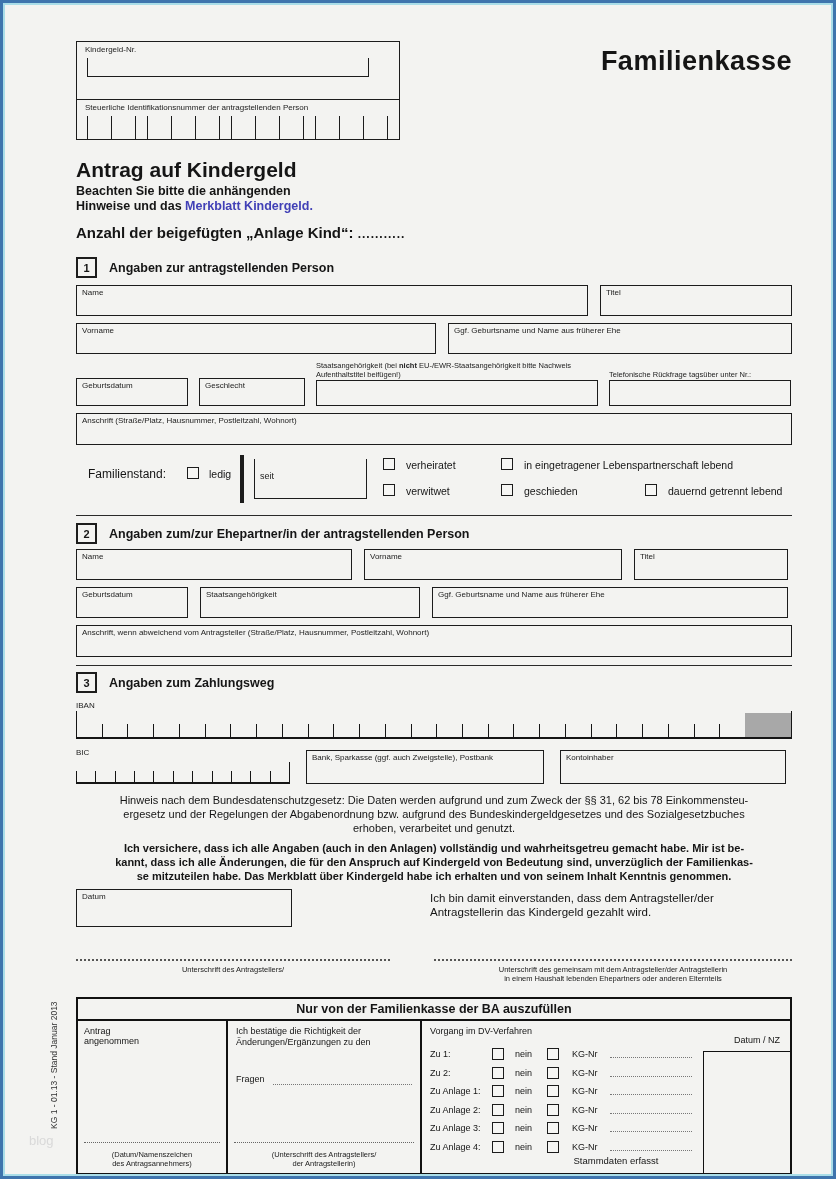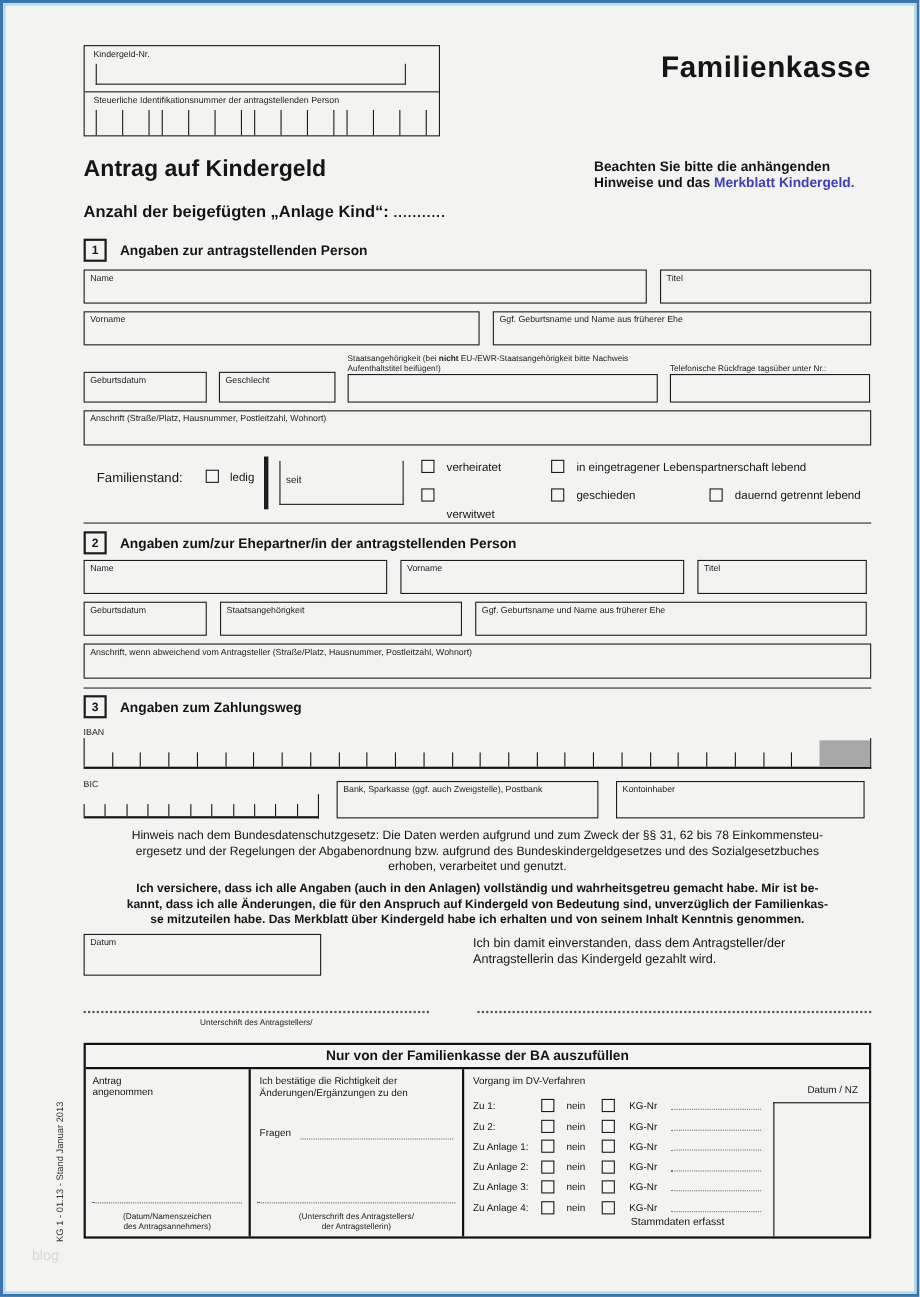--- a/index.html
+++ b/index.html
@@ -5,29 +5,29 @@
   html,body{margin:0;padding:0;background:#fff;}
   .frame{width:836px;height:1179px;box-sizing:border-box;border:3px solid #3e74ad;}
   .page{width:100%;height:100%;box-sizing:border-box;border:2px solid #a9dde8;background:#f3f3f1;
         position:relative;overflow:hidden;color:#151515;
         font-family:"Liberation Sans","DejaVu Sans",sans-serif;}
   .content{position:absolute;left:71px;top:0;width:716px;}
   
   .top-row{display:flex;justify-content:space-between;align-items:flex-start;margin-top:36px;}
   .id-box{width:324px;border:1px solid #1c1c1c;box-sizing:border-box;}
   .id-cell{padding:3px 6px 0 8px;}
-  .id-cell.first{border-bottom:1px solid #1c1c1c;padding-bottom:6px;}
+  .id-cell.first{border-bottom:1px solid #1c1c1c;padding-bottom:22px;}
   .flabel{font-size:8px;line-height:10px;color:#222;}
   .bracket{height:19px;width:282px;margin:3px 6px 0 2px;border:1px solid #1c1c1c;border-top:none;box-sizing:border-box;}
   .steuer-comb{display:flex;gap:11px;margin:3px 0 0 2px;}
   .cgroup{display:flex;border-right:1px solid #1c1c1c;}
   .ccell{width:24px;height:23px;border-left:1px solid #1c1c1c;box-sizing:border-box;}
   .brand{font-size:27px;font-weight:bold;letter-spacing:.5px;margin-top:5px;}
   
-  .title-row{display:flex;justify-content:space-between;margin-top:18px;}
+  .title-row{display:flex;justify-content:space-between;margin-top:18px;flex-direction:column;}
   h1{font-size:21px;margin:0;font-weight:bold;}
   .notice{font-size:12.5px;font-weight:bold;line-height:15px;width:252px;margin-top:2px;}
   .link{color:#4140b6;text-decoration:none;}
   .anlage-row{margin-top:10px;font-size:15px;font-weight:bold;}
   .anlage-dots{font-weight:bold;letter-spacing:1px;font-size:12px;}
   
   .sec-head{display:flex;align-items:center;gap:12px;margin-top:16px;}
   .sec-num{width:17px;height:17px;border:2px solid #1c1c1c;font-size:11px;font-weight:bold;
            display:inline-flex;align-items:center;justify-content:center;}
   .sec-title{font-size:12.5px;font-weight:bold;}
@@ -204,21 +204,21 @@
       <span class="opt" style="left:121px;top:17px">ledig</span>
       <span class="bar"></span>
       <div class="seit-box">
         <span class="flabel">seit</span>
       </div>
       <span class="cb" style="left:295px;top:7px"></span>
       <span class="opt" style="left:318px;top:8px">verheiratet</span>
       <span class="cb" style="left:413px;top:7px"></span>
       <span class="opt" style="left:436px;top:8px">in eingetragener Lebenspartnerschaft lebend</span>
       <span class="cb" style="left:295px;top:33px"></span>
-      <span class="opt" style="left:318px;top:51px">verwitwet</span>
+      <span class="opt" style="left:318px;top:34px">verwitwet</span>
       <span class="cb" style="left:413px;top:33px"></span>
       <span class="opt" style="left:436px;top:34px">geschieden</span>
       <span class="cb" style="left:557px;top:33px"></span>
       <span class="opt" style="left:580px;top:34px">dauernd getrennt lebend</span>
     </div>
 
     <hr class="rule">
 
     <div class="sec-head" style="margin-top:7px">
       <span class="sec-num">2</span>
@@ -345,20 +345,24 @@
       </div>
     </div>
 
     <div class="sig-row">
       <div class="sigblock" style="width:314px">
         <div class="sigline"></div>
         <div class="sigcap">Unterschrift des Antragstellers/</div>
       </div>
       <div class="sigblock" style="width:358px">
         <div class="sigline"></div>
+        <div class="sigcap">
+          <span>Unterschrift des gemeinsam mit dem Antragsteller/der Antragstellerin</span><br>
+          <span>in einem Haushalt lebenden Ehepartners oder anderen Elternteils</span>
+        </div>
       </div>
     </div>
 
     <div class="office">
       <div class="office-head">Nur von der Familienkasse der BA auszufüllen</div>
       <div class="office-body">
         <div class="oc1">
           <span>Antrag</span><br><span>angenommen</span>
           <div class="bottom-sig">
             <div class="sigline"></div>

